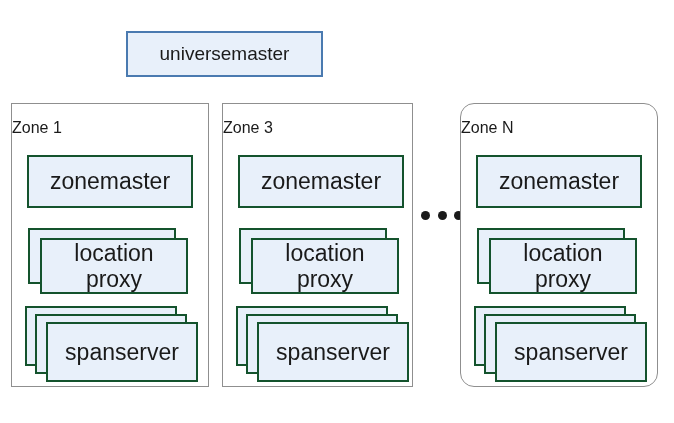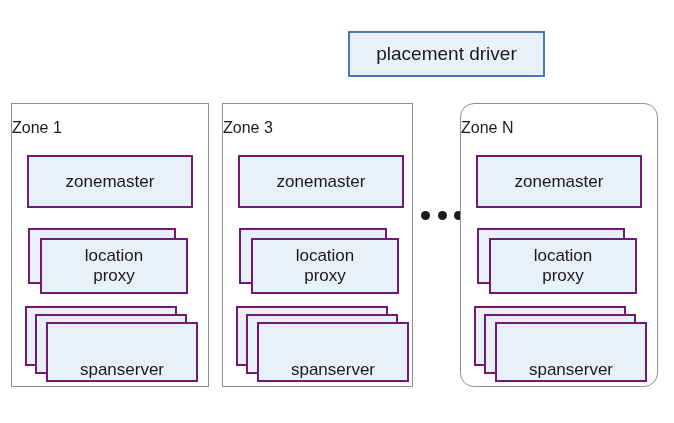--- a/index.html
+++ b/index.html
@@ -76,28 +76,28 @@
     right: 0;
     height: 0;
   }
   .stack-zonemaster { top: 51px; }
   .stack-location   { top: 124px; }
   .stack-spanserver { top: 202px; }
 
   .layer {
     position: absolute;
     background: #e8f0fa;
-    border: 2px solid #701a75;
+    border: 2px solid #14532d;
     box-sizing: border-box;
     display: flex;
     align-items: center;
     justify-content: center;
     text-align: center;
     color: #1a1a1a;
-    font-size: 17px;
+    font-size: 23px;
     line-height: 1.15;
   }
 
   
   .stack-zonemaster .layer {
     width: 166px;
     height: 53px;
     left: 15px;
     top: 0;
   }
@@ -107,21 +107,20 @@
     width: 148px;
     height: 56px;
   }
   .stack-location .layer-0 { left: 16px; top: 0px;  }
   .stack-location .layer-1 { left: 28px; top: 10px; }
 
   
   .stack-spanserver .layer {
     width: 152px;
     height: 60px;
-    align-items: flex-end;
   }
   .stack-spanserver .layer-0 { left: 13px; top: 0px;  }
   .stack-spanserver .layer-1 { left: 23px; top: 8px;  }
   .stack-spanserver .layer-2 { left: 34px; top: 16px; }
 
   
   #ellipsis {
     position: absolute;
     left: 421px;
     top: 205px;
@@ -149,24 +148,24 @@
     letter-spacing: -0.5px;
     white-space: nowrap;
     pointer-events: none;
   }
 </style>
 </head>
 <body>
 
 <div id="diagram">
 
-
-  <div class="bluebox toprow-box" id="box-placement-driver">
-    <span>placement driver</span>
-  </div>
+  <div class="bluebox toprow-box" id="box-universemaster">
+    <span>universemaster</span>
+  </div>
+
 
   <div class="zone" id="zone-1">
     <div class="zone-title">Zone 1</div>
 
     <div class="stack stack-zonemaster">
       <div class="layer layer-0">
         <span>zonemaster</span>
       </div>
     </div>
 

